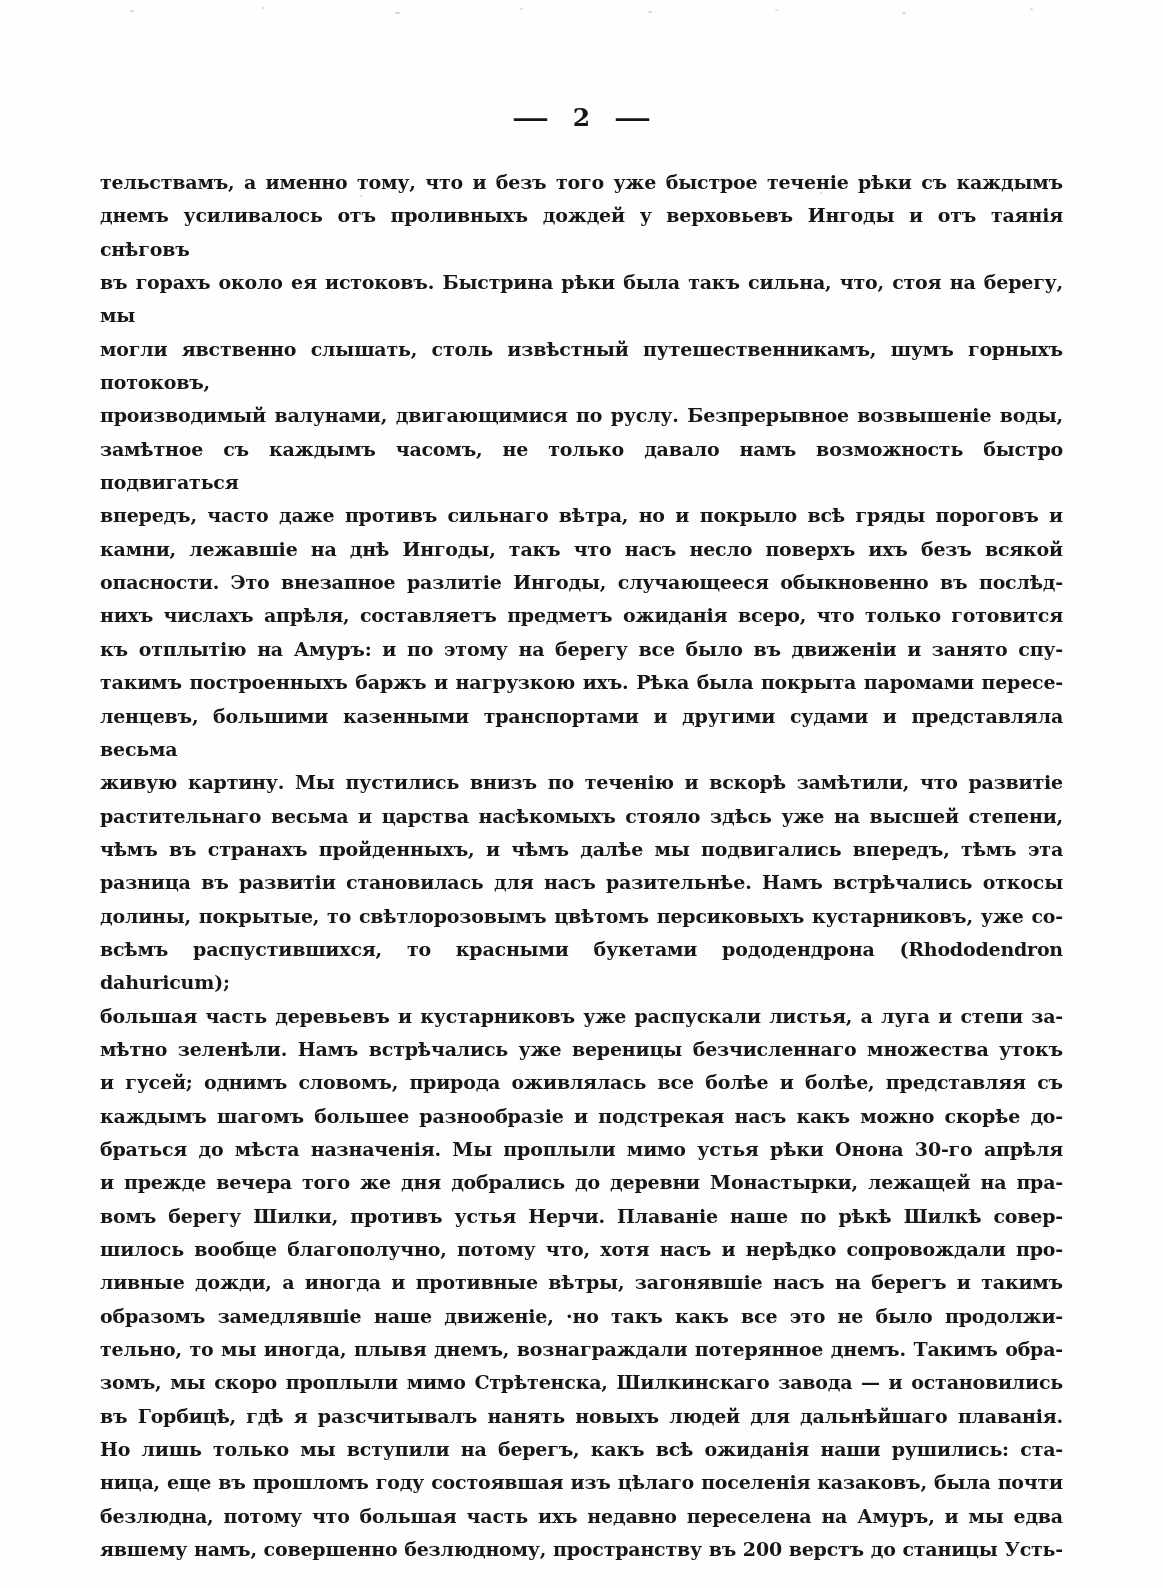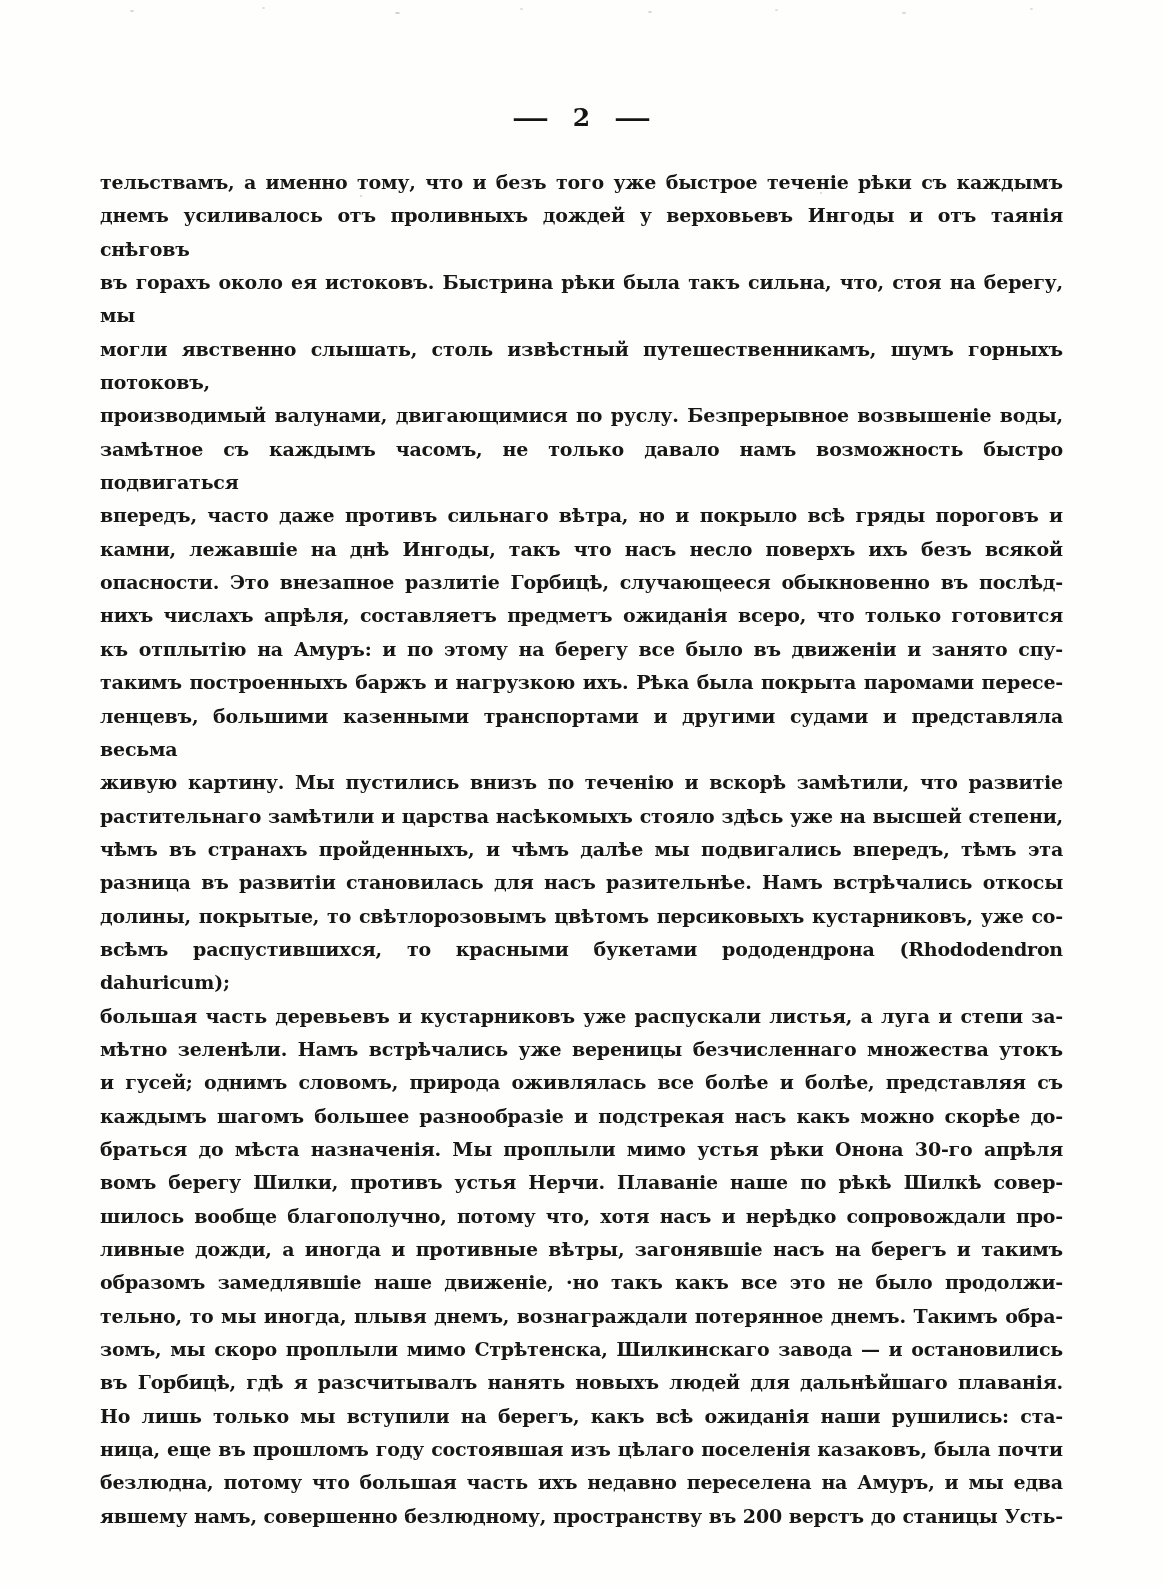--- a/index.html
+++ b/index.html
@@ -82,36 +82,37 @@
 
   <div class="body-text">
       <div class="line">тельствамъ, а именно тому, что и безъ того уже быстрое теченіе рѣки съ каждымъ</div>
       <div class="line">днемъ усиливалось отъ проливныхъ дождей у верховьевъ Ингоды и отъ таянія снѣговъ</div>
       <div class="line">въ горахъ около ея истоковъ. Быстрина рѣки была такъ сильна, что, стоя на берегу, мы</div>
       <div class="line">могли явственно слышать, столь извѣстный путешественникамъ, шумъ горныхъ потоковъ,</div>
       <div class="line">производимый валунами, двигающимися по руслу. Безпрерывное возвышеніе воды,</div>
       <div class="line">замѣтное съ каждымъ часомъ, не только давало намъ возможность быстро подвигаться</div>
       <div class="line">впередъ, часто даже противъ сильнаго вѣтра, но и покрыло всѣ гряды пороговъ и</div>
       <div class="line">камни, лежавшіе на днѣ Ингоды, такъ что насъ несло поверхъ ихъ безъ всякой</div>
-      <div class="line">опасности. Это внезапное разлитіе Горбицѣ, случающееся обыкновенно въ послѣд-</div>
+      <div class="line">опасности. Это внезапное разлитіе Ингоды, случающееся обыкновенно въ послѣд-</div>
       <div class="line">нихъ числахъ апрѣля, составляетъ предметъ ожиданія всеро, что только готовится</div>
       <div class="line">къ отплытію на Амуръ: и по этому на берегу все было въ движеніи и занято спу-</div>
       <div class="line">такимъ построенныхъ баржъ и нагрузкою ихъ. Рѣка была покрыта паромами пересе-</div>
       <div class="line">ленцевъ, большими казенными транспортами и другими судами и представляла весьма</div>
       <div class="line">живую картину. Мы пустились внизъ по теченію и вскорѣ замѣтили, что развитіе</div>
-      <div class="line">растительнаго замѣтили и царства насѣкомыхъ стояло здѣсь уже на высшей степени,</div>
+      <div class="line">растительнаго весьма и царства насѣкомыхъ стояло здѣсь уже на высшей степени,</div>
       <div class="line">чѣмъ въ странахъ пройденныхъ, и чѣмъ далѣе мы подвигались впередъ, тѣмъ эта</div>
       <div class="line">разница въ развитіи становилась для насъ разительнѣе. Намъ встрѣчались откосы</div>
       <div class="line">долины, покрытые, то свѣтлорозовымъ цвѣтомъ персиковыхъ кустарниковъ, уже со-</div>
       <div class="line">всѣмъ распустившихся, то красными букетами рододендрона (Rhododendron dahuricum);</div>
       <div class="line">большая часть деревьевъ и кустарниковъ уже распускали листья, а луга и степи за-</div>
       <div class="line">мѣтно зеленѣли. Намъ встрѣчались уже вереницы безчисленнаго множества утокъ</div>
       <div class="line">и гусей; однимъ словомъ, природа оживлялась все болѣе и болѣе, представляя съ</div>
       <div class="line">каждымъ шагомъ большее разнообразіе и подстрекая насъ какъ можно скорѣе до-</div>
       <div class="line">браться до мѣста назначенія. Мы проплыли мимо устья рѣки Онона 30-го апрѣля</div>
+      <div class="line">и прежде вечера того же дня добрались до деревни Монастырки, лежащей на пра-</div>
       <div class="line">вомъ берегу Шилки, противъ устья Нерчи. Плаваніе наше по рѣкѣ Шилкѣ совер-</div>
       <div class="line">шилось вообще благополучно, потому что, хотя насъ и нерѣдко сопровождали про-</div>
       <div class="line">ливные дожди, а иногда и противные вѣтры, загонявшіе насъ на берегъ и такимъ</div>
       <div class="line">образомъ замедлявшіе наше движеніе, ·но такъ какъ все это не было продолжи-</div>
       <div class="line">тельно, то мы иногда, плывя днемъ, вознаграждали потерянное днемъ. Такимъ обра-</div>
       <div class="line">зомъ, мы скоро проплыли мимо Стрѣтенска, Шилкинскаго завода — и остановились</div>
       <div class="line">въ Горбицѣ, гдѣ я разсчитывалъ нанять новыхъ людей для дальнѣйшаго плаванія.</div>
       <div class="line">Но лишь только мы вступили на берегъ, какъ всѣ ожиданія наши рушились: ста-</div>
       <div class="line">ница, еще въ прошломъ году состоявшая изъ цѣлаго поселенія казаковъ, была почти</div>
       <div class="line">безлюдна, потому что большая часть ихъ недавно переселена на Амуръ, и мы едва</div>

